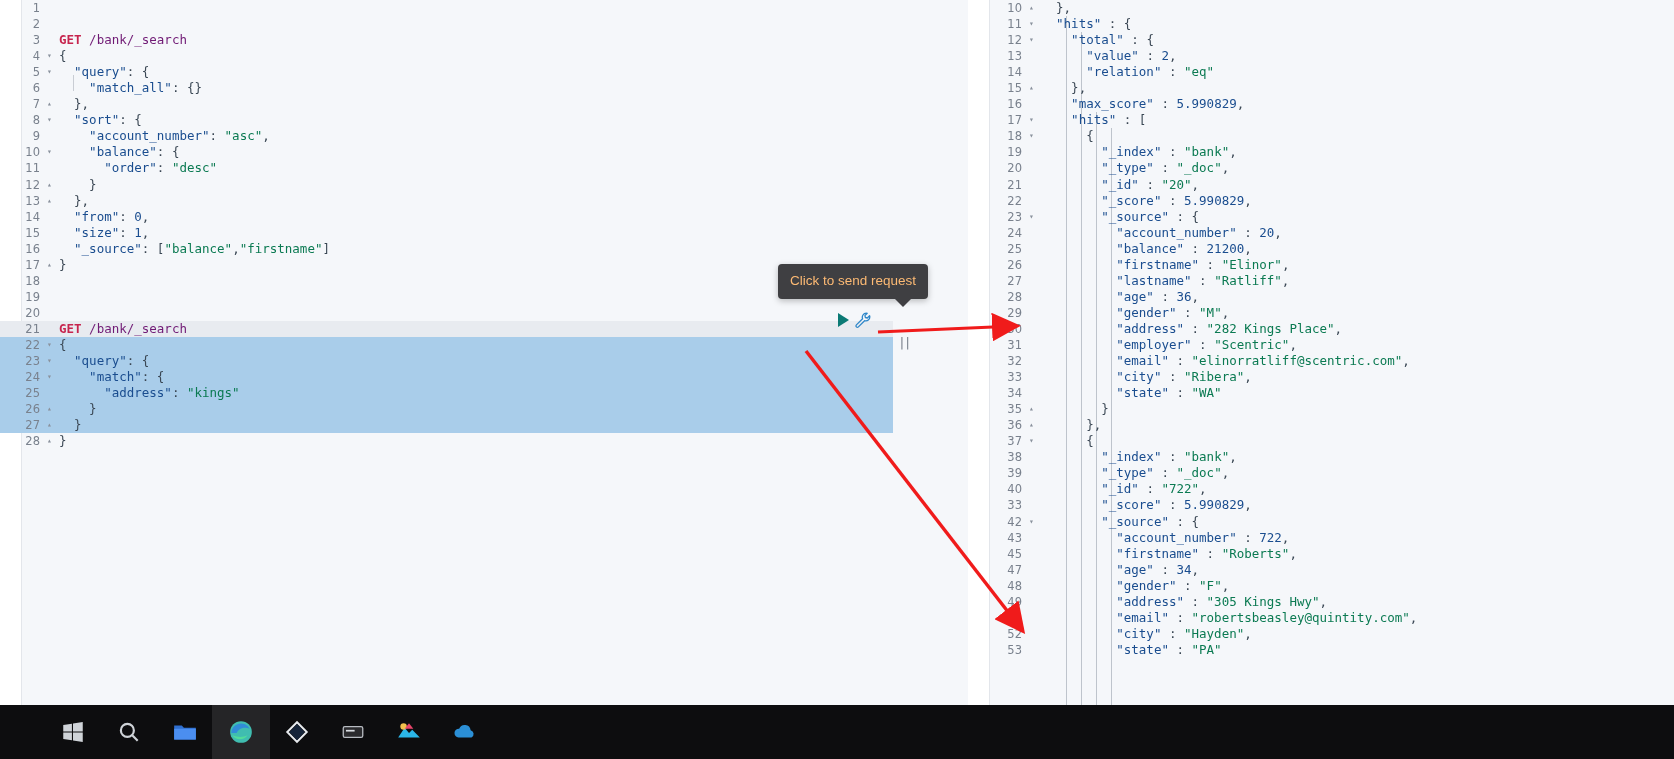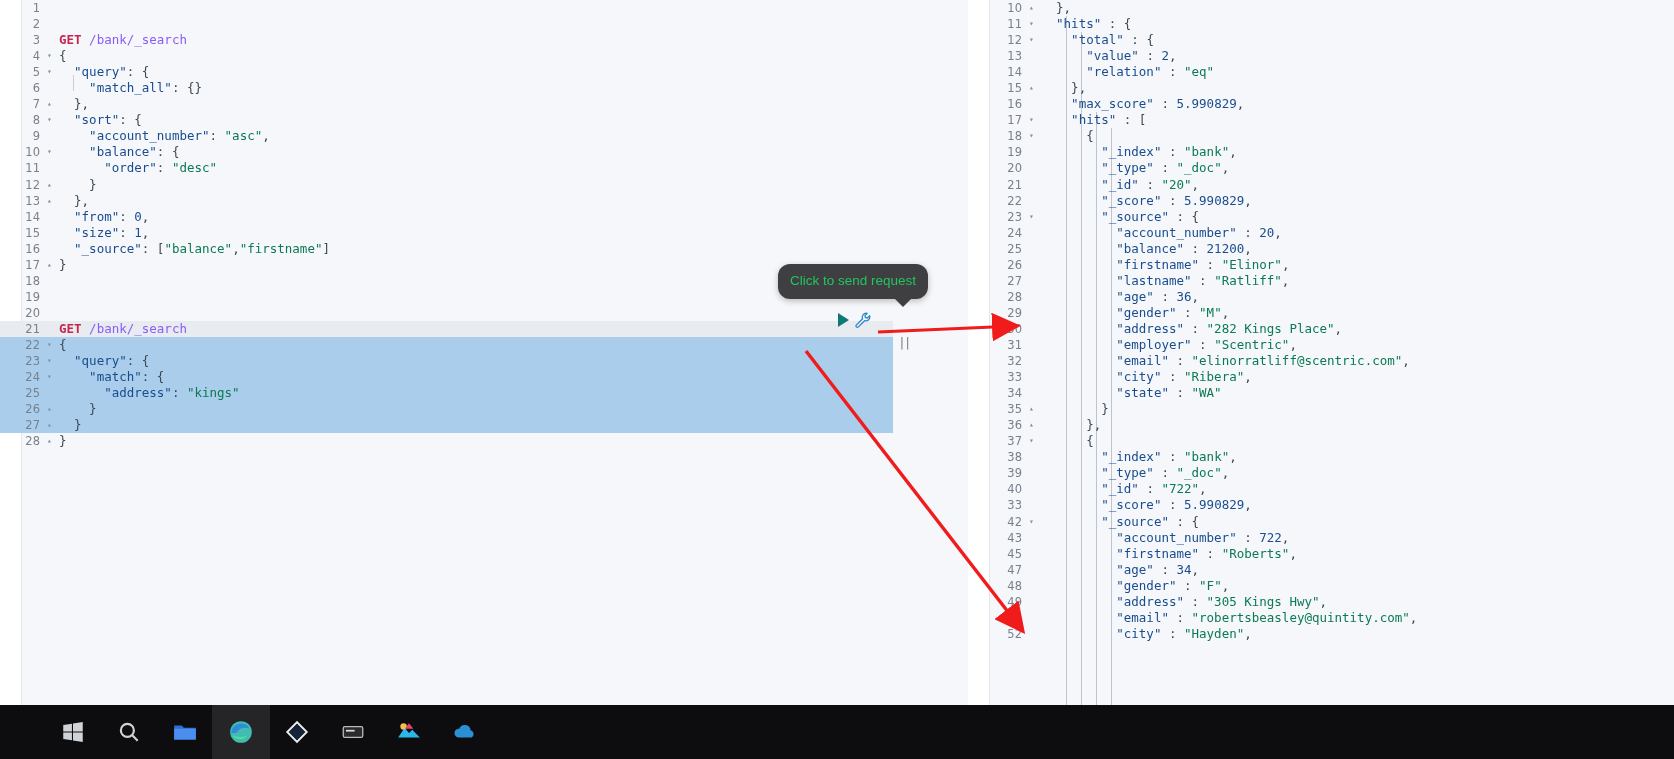--- a/index.html
+++ b/index.html
@@ -92,21 +92,21 @@
     flex: 1 1 auto;
     color: #1b2a38;
     padding-left: 4px;
     white-space: pre;
   }
   .line.hl { background: #a9cdea; }
   .line.curr { background: #e8ebf0; }
 
   
   .tok-method { color: #c7254e; font-weight: 600; text-align: center; }
-  .tok-url    { color: #8b5cf6; }
+  .tok-url    { color: #701a75; }
   .tok-key    { color: #1a4d8f; }
   .tok-str    { color: #0b7a52; }
   .tok-num    { color: #1a4d8f; }
   .tok-punct  { color: #3a4754; }
 
   
   .guide {
     position: absolute;
     width: 1px;
     background: #b9bfc7;
@@ -137,26 +137,26 @@
   .wrench-btn {
     width: 16px; height: 16px;
     cursor: pointer;
     color: #2f87c9;
   }
 
   
   .tooltip {
     position: absolute;
     background: #3f3f42;
-    color: #22c55e;
+    color: #fdba74;
     font-family: "Liberation Sans", "DejaVu Sans", sans-serif;
     font-size: 13.5px;
     line-height: 1;
     padding: 10px 12px 11px 12px;
-    border-radius: 12px;
+    border-radius: 4px;
     white-space: nowrap;
     z-index: 20;
     box-shadow: 0 2px 6px rgba(0,0,0,.25);
   }
   .tooltip::after {
     content: "";
     position: absolute;
     right: 16px;
     bottom: -8px;
     border-left: 9px solid transparent;
@@ -317,20 +317,21 @@
           <div class="line"><span class="gutter">40</span><span class="fold"></span><span class="code">        <span class="tok-key">"_id"</span> <span class="tok-punct">:</span> <span class="tok-str">"722"</span><span class="tok-punct">,</span></span></div>
           <div class="line"><span class="gutter">33</span><span class="fold"></span><span class="code">        <span class="tok-key">"_score"</span> <span class="tok-punct">:</span> <span class="tok-num">5.990829</span><span class="tok-punct">,</span></span></div>
           <div class="line"><span class="gutter">42</span><span class="fold">▾</span><span class="code">        <span class="tok-key">"_source"</span> <span class="tok-punct">:</span> <span class="tok-punct">{</span></span></div>
           <div class="line"><span class="gutter">43</span><span class="fold"></span><span class="code">          <span class="tok-key">"account_number"</span> <span class="tok-punct">:</span> <span class="tok-num">722</span><span class="tok-punct">,</span></span></div>
           <div class="line"><span class="gutter">45</span><span class="fold"></span><span class="code">          <span class="tok-key">"firstname"</span> <span class="tok-punct">:</span> <span class="tok-str">"Roberts"</span><span class="tok-punct">,</span></span></div>
           <div class="line"><span class="gutter">47</span><span class="fold"></span><span class="code">          <span class="tok-key">"age"</span> <span class="tok-punct">:</span> <span class="tok-num">34</span><span class="tok-punct">,</span></span></div>
           <div class="line"><span class="gutter">48</span><span class="fold"></span><span class="code">          <span class="tok-key">"gender"</span> <span class="tok-punct">:</span> <span class="tok-str">"F"</span><span class="tok-punct">,</span></span></div>
           <div class="line"><span class="gutter">49</span><span class="fold"></span><span class="code">          <span class="tok-key">"address"</span> <span class="tok-punct">:</span> <span class="tok-str">"305 Kings Hwy"</span><span class="tok-punct">,</span></span></div>
           <div class="line"><span class="gutter">51</span><span class="fold"></span><span class="code">          <span class="tok-key">"email"</span> <span class="tok-punct">:</span> <span class="tok-str">"robertsbeasley@quintity.com"</span><span class="tok-punct">,</span></span></div>
           <div class="line"><span class="gutter">52</span><span class="fold"></span><span class="code">          <span class="tok-key">"city"</span> <span class="tok-punct">:</span> <span class="tok-str">"Hayden"</span><span class="tok-punct">,</span></span></div>
+          <div class="line"><span class="gutter">53</span><span class="fold"></span><span class="code">          <span class="tok-key">"state"</span> <span class="tok-punct">:</span> <span class="tok-str">"PA"</span></span></div>
         </div>
       <div class="out-scroll"></div>
     </div>
   </div>
 
   <div class="resizer">||</div>
 
   <div class="tooltip" style="left:778px; top:264px;">
     <span>Click to send request</span>
   </div>

